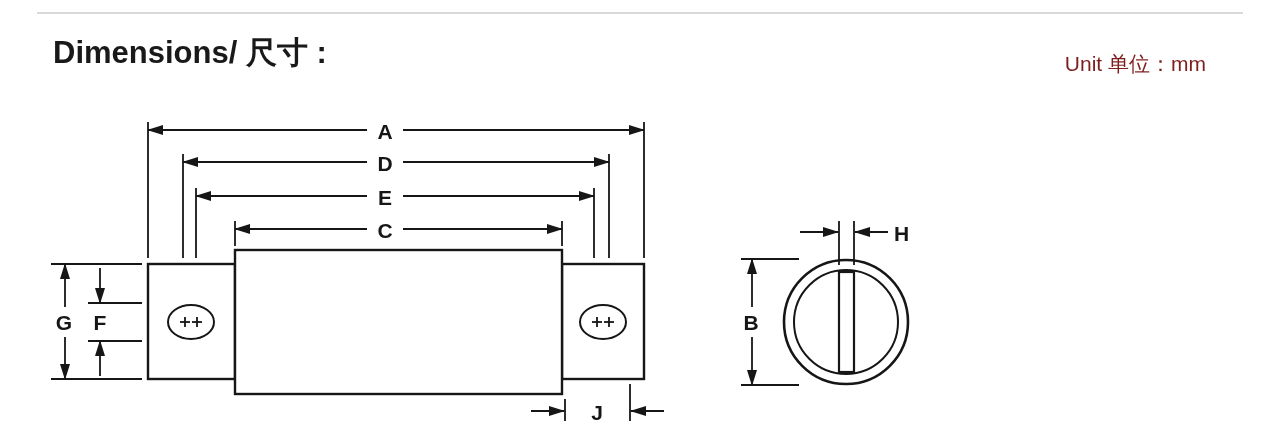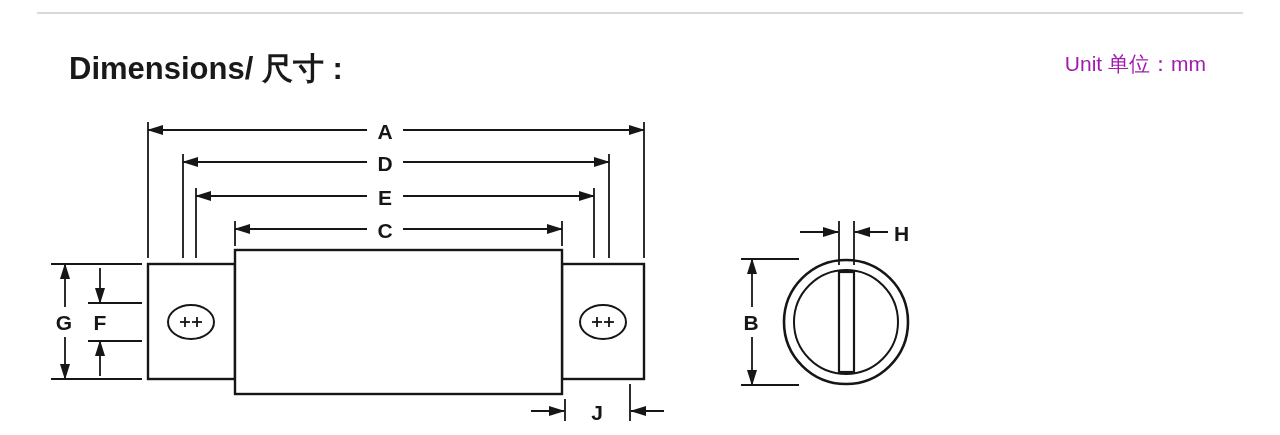--- a/index.html
+++ b/index.html
@@ -16,32 +16,32 @@
     left: 37px;
     top: 12px;
     width: 1206px;
     height: 2px;
     background: #d9d9d9;
   }
   .page-title {
     position: absolute;
     left: 53px;
     top: 36px;
-    margin: 16px;
+    margin: 0;
     font-size: 31px;
     line-height: 1.1;
     font-weight: 700;
     color: #191919;
   }
   .unit-label {
     position: absolute;
     top: 50px;
     right: 74px;
     font-size: 21px;
-    color: #a21caf;
+    color: #7f1d1d;
   }
   .drawing {
     position: absolute;
     left: 0;
     top: 0;
   }
   .dim-label {
     font-family: "Liberation Sans", sans-serif;
     font-size: 21px;
     font-weight: 600;

